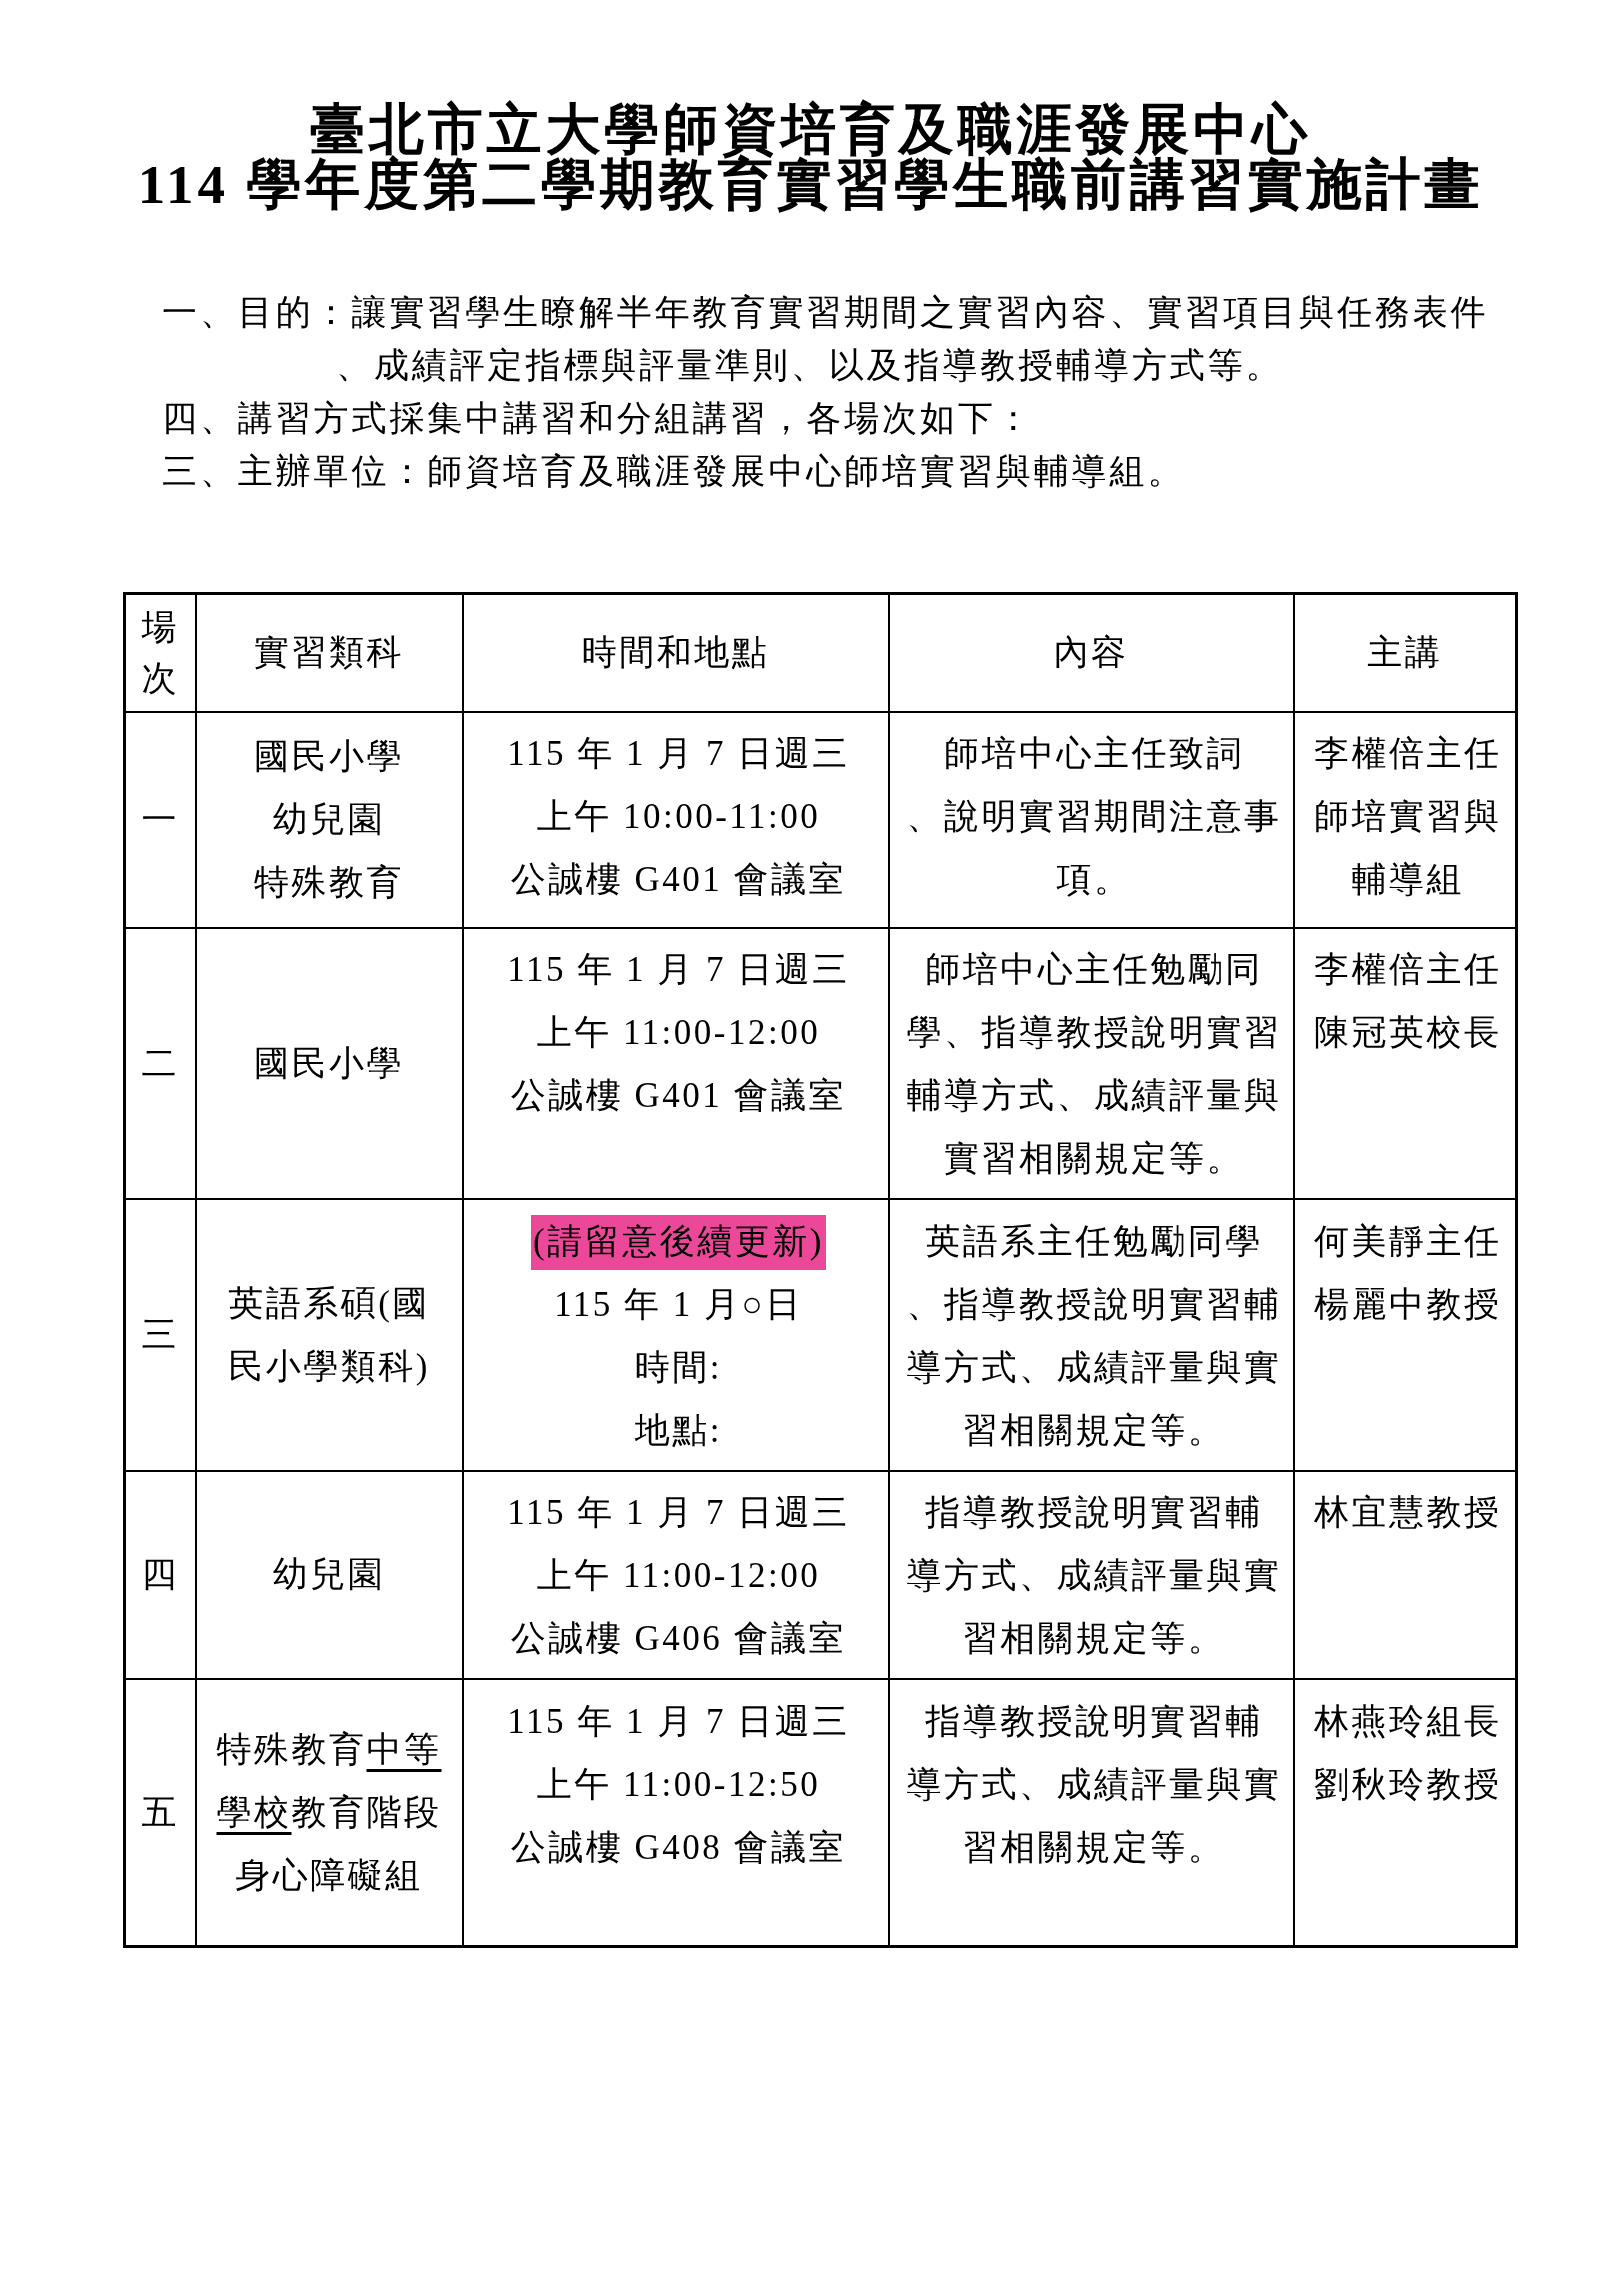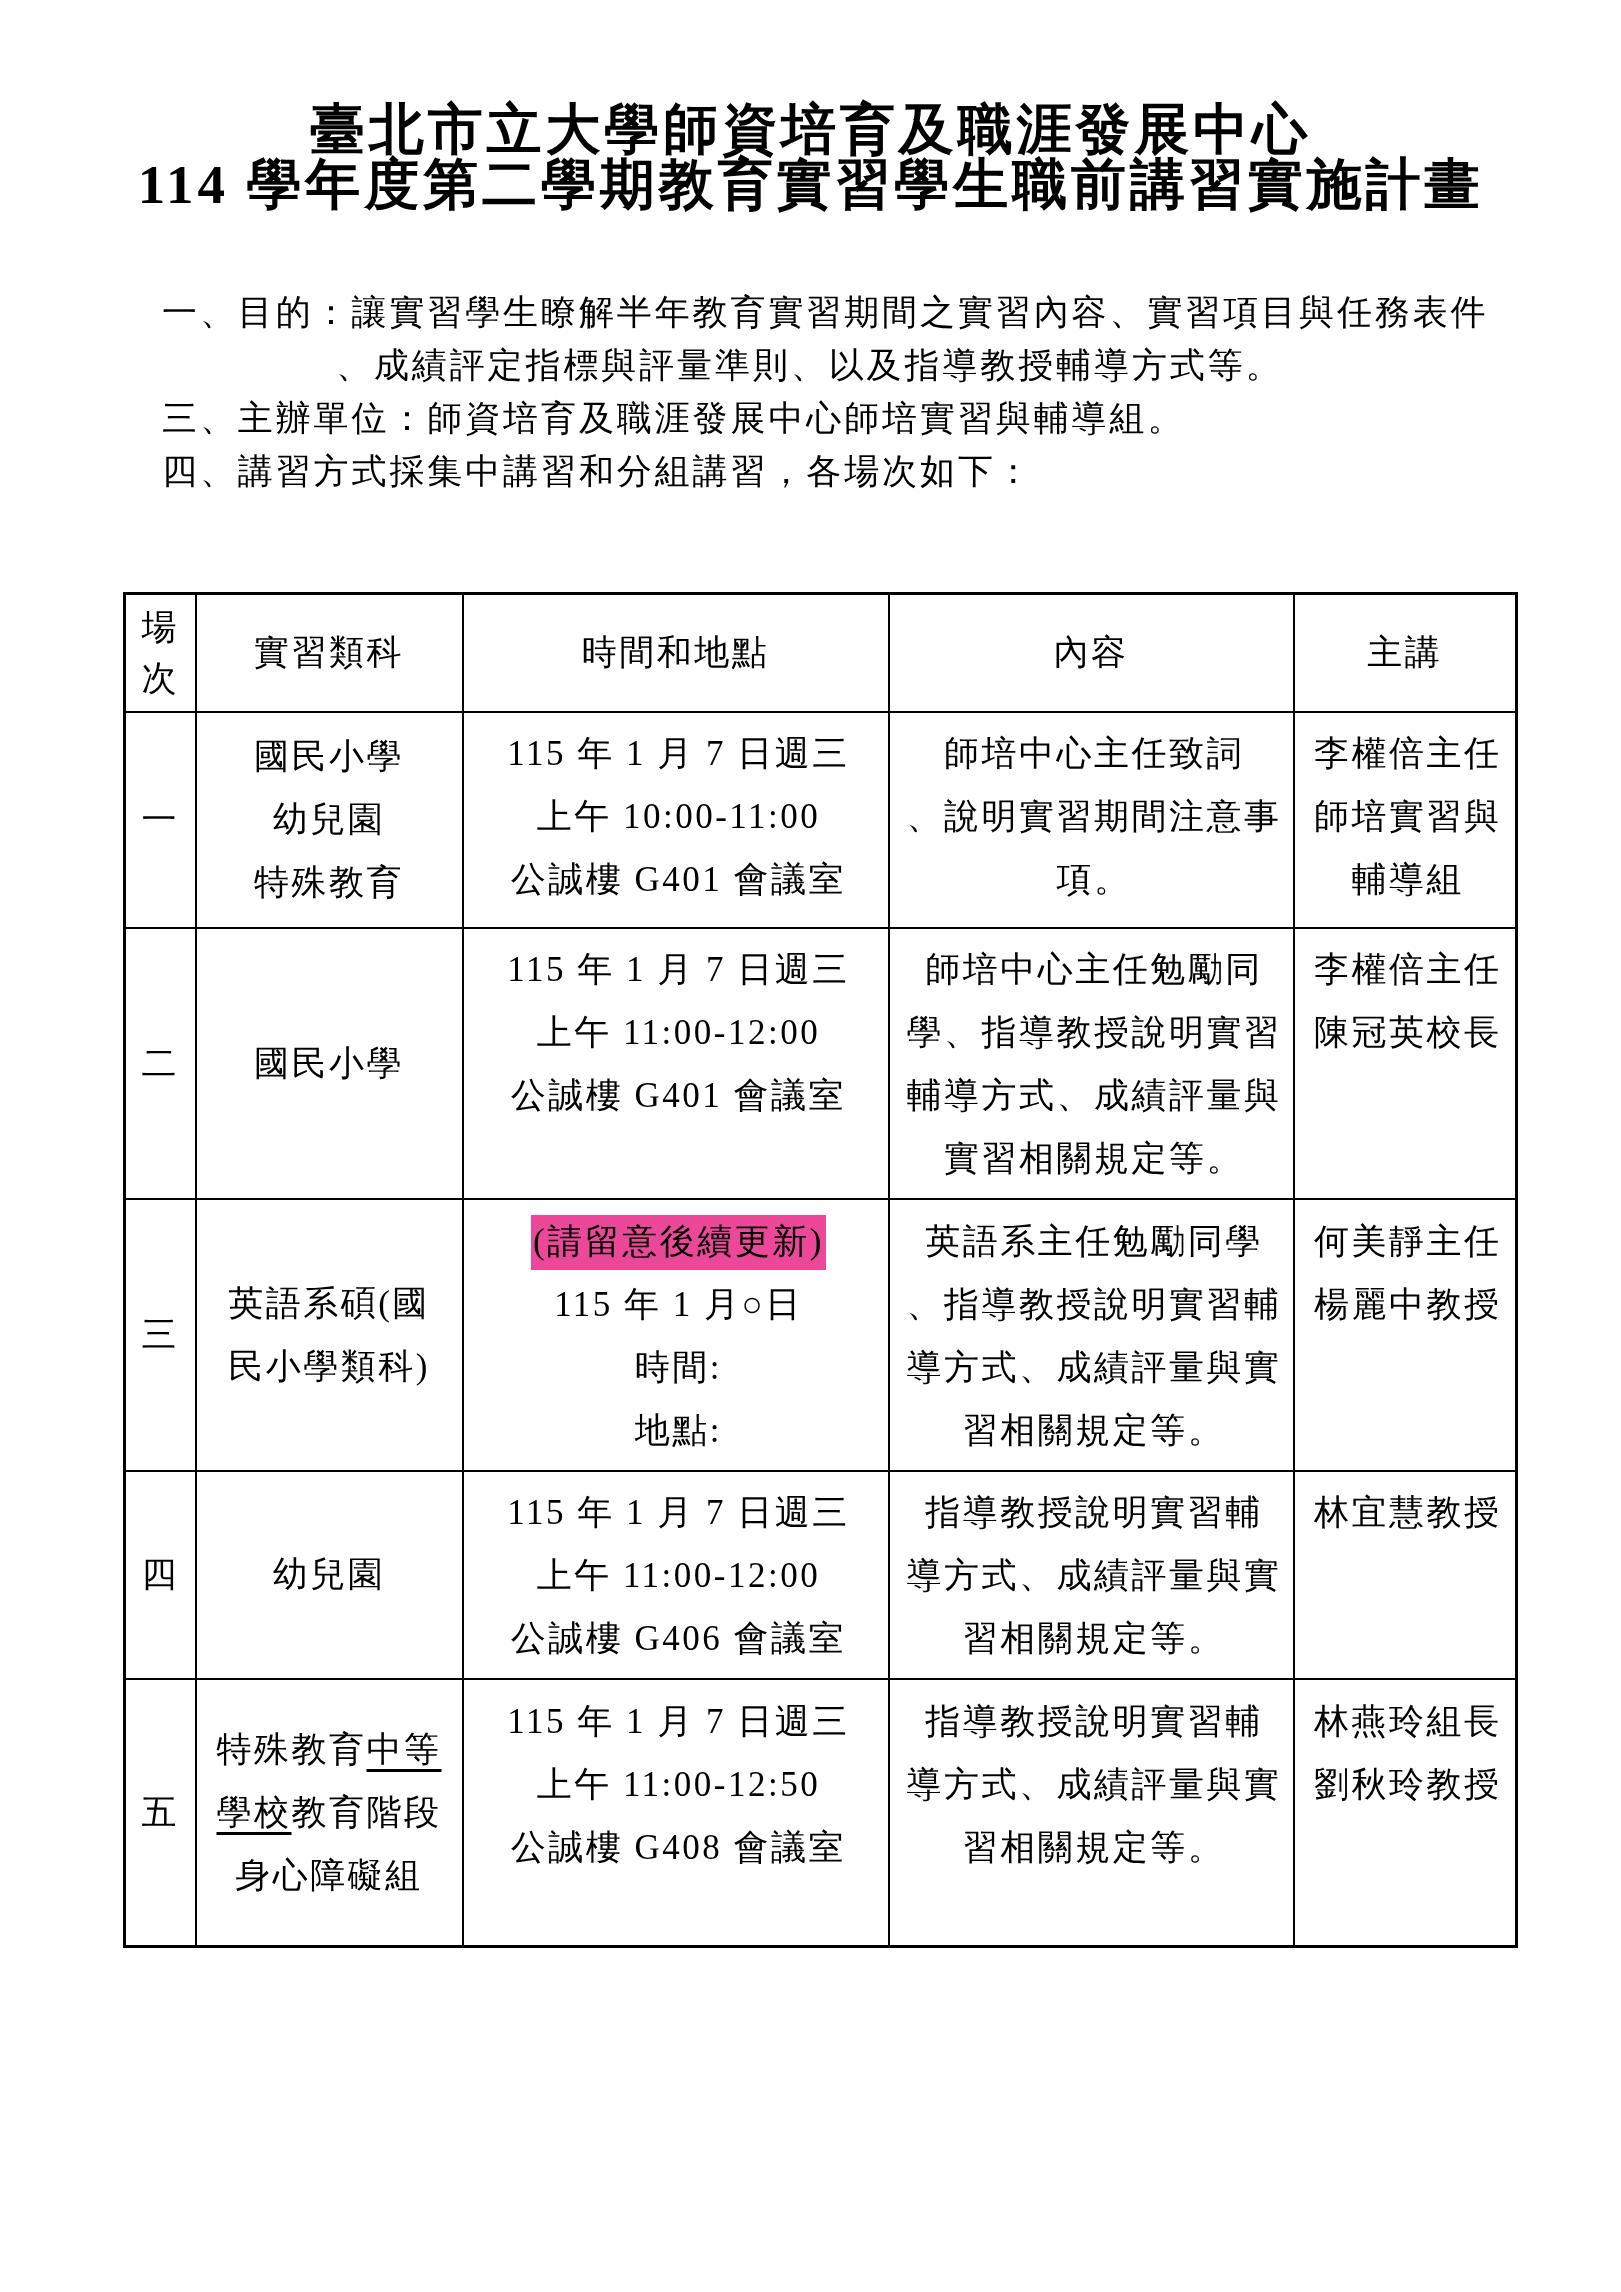--- a/index.html
+++ b/index.html
@@ -109,25 +109,25 @@
 
   <div class="items">
 
     <div class="item">
       <div class="line hang">一、目的：讓實習學生瞭解半年教育實習期間之實習內容、實習項目與任務表件</div>
       <div class="line">、成績評定指標與評量準則、以及指導教授輔導方式等。</div>
     </div>
 
 
     <div class="item">
+      <div class="line hang">四、講習方式採集中講習和分組講習，各場次如下：</div>
+    </div>
+
+    <div class="item">
       <div class="line hang">三、主辦單位：師資培育及職涯發展中心師培實習與輔導組。</div>
-    </div>
-
-    <div class="item">
-      <div class="line hang">四、講習方式採集中講習和分組講習，各場次如下：</div>
     </div>
 
   </div>
 
   <table class="doc-table">
     <colgroup>
       <col class="w-session">
         <col class="w-category">
         <col class="w-time">
         <col class="w-content">

